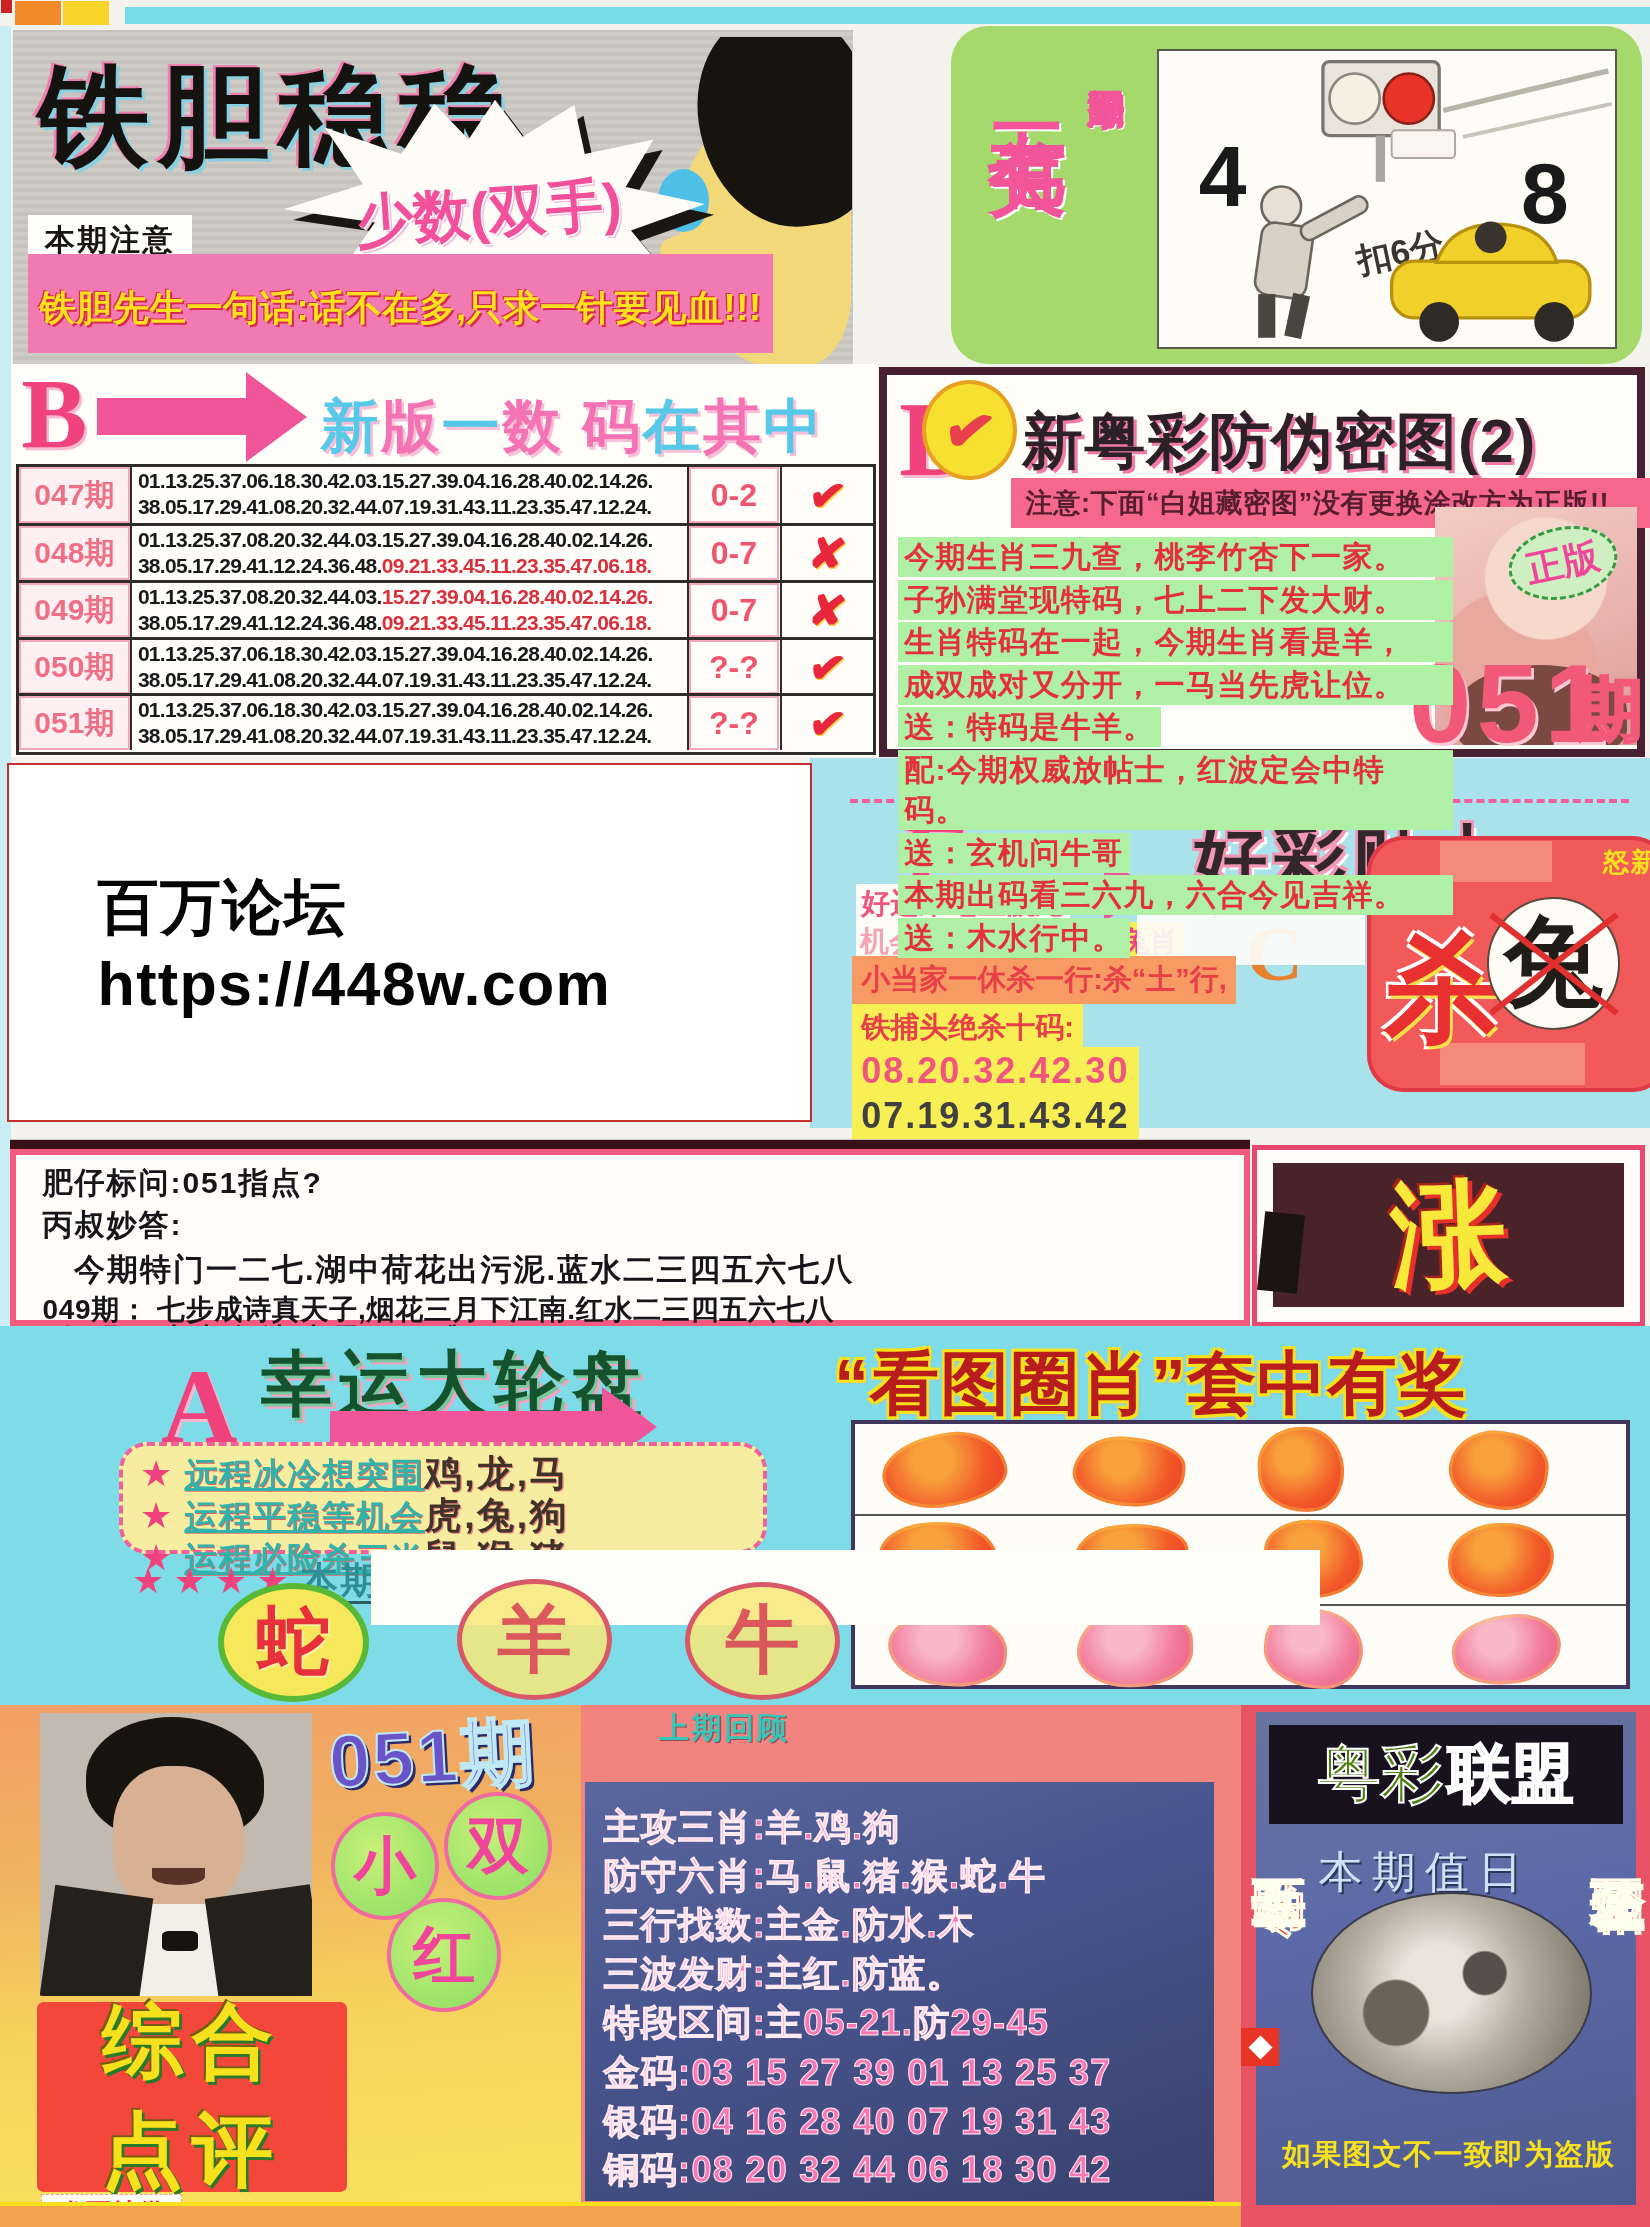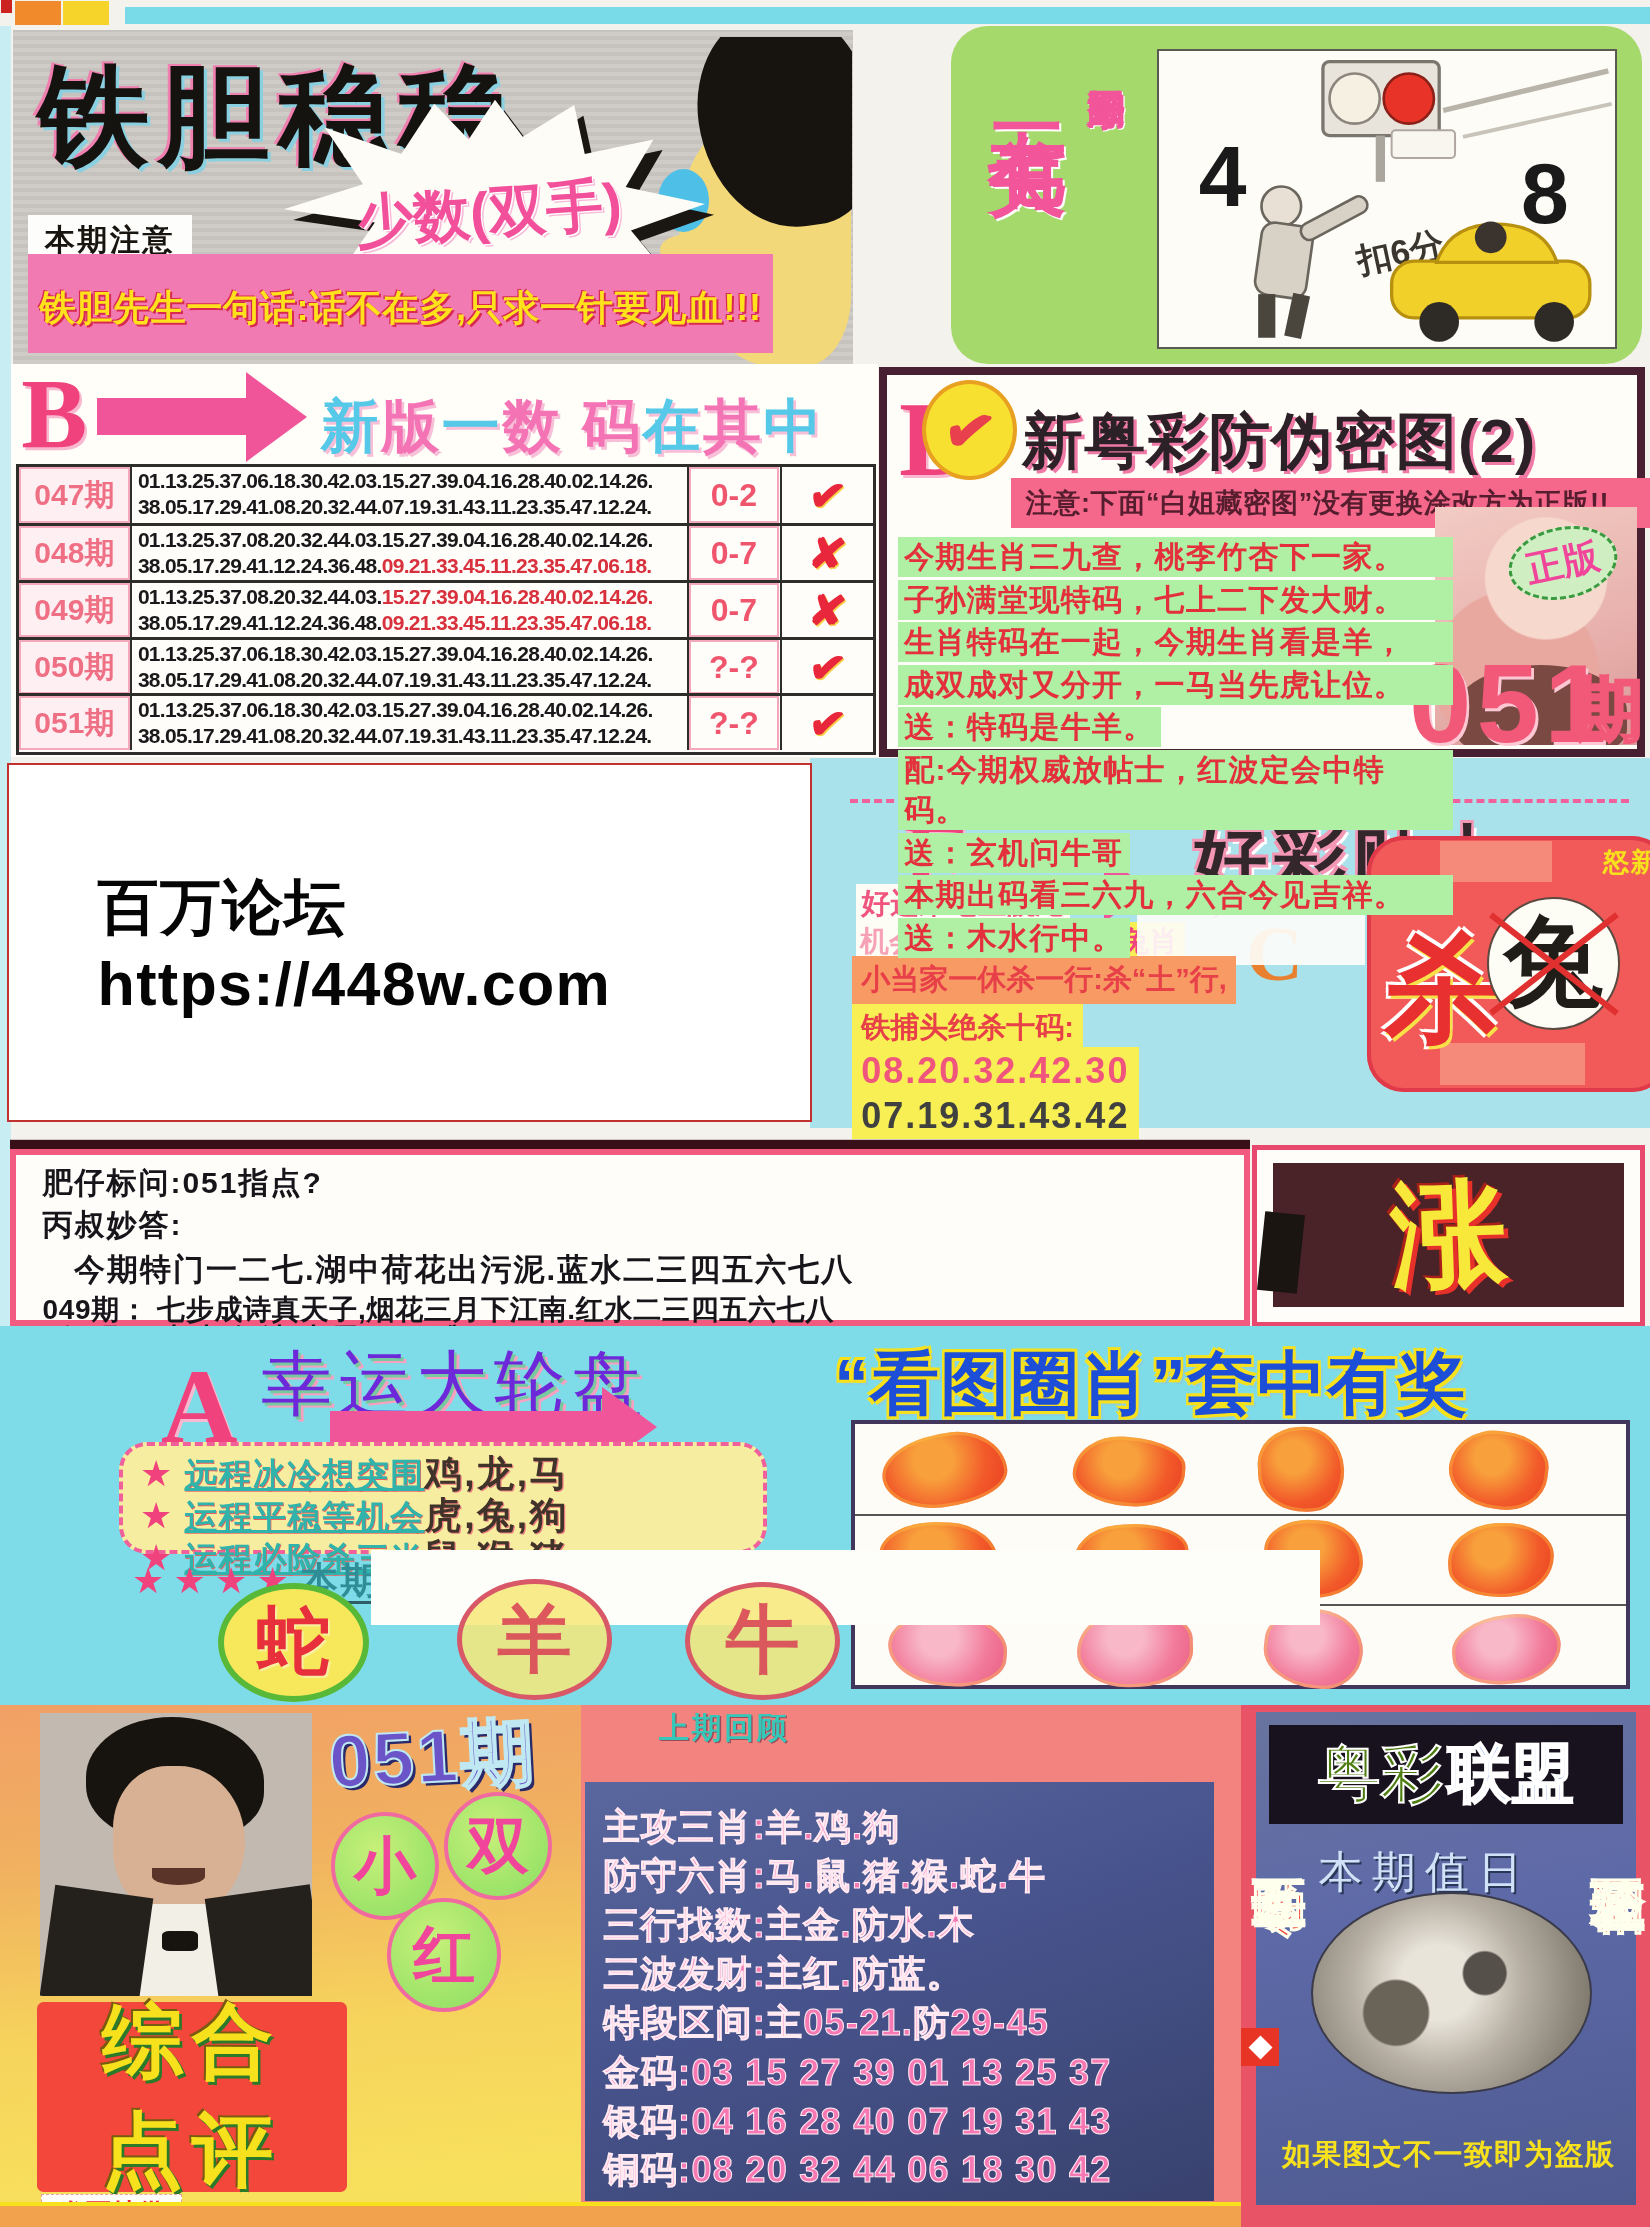--- a/index.html
+++ b/index.html
@@ -84,32 +84,32 @@
   .xline{position:absolute;left:-12%;top:48%;width:124%;height:6px;background:#e03030;}
   
   .qa{background:#fffdfa;border:6px solid #f25a80;box-shadow:0 -9.2px 0 #3a1018;box-sizing:border-box;}
   .qa-line{color:#17151a;font-weight:bold;letter-spacing:2px;}
   
   .zhangbox{background:#fffdfa;border:5.3px solid #e8476e;box-sizing:border-box;}
   .zhang-inner{background:#4a2328;display:flex;align-items:center;justify-content:center;}
   .zhang-char{font-size:116px;font-weight:bold;color:#f8e83a;
       text-shadow:4.6px 4px 0 #e8302a,-2.6px -2.6px 0 #a82018;transform:rotate(-2deg);}
   
-  .a-title{font-size:71px;font-weight:normal;color:#6d28d9;letter-spacing:6.6px;
+  .a-title{font-size:71px;font-weight:bold;color:#14532d;letter-spacing:6.6px;
       text-shadow:2.6px 2.6px 0 #78c8a0,5.3px 5.3px 0 #f8a0c0;}
   .tipbox{background:#f6eda0;border:4.6px dashed #f0609a;border-radius:28px;box-sizing:border-box;}
   .tip-label{color:#2fb3ab;font-size:33px;font-weight:bold;text-decoration:underline;letter-spacing:1.3px;
       text-shadow:0.7px 0.7px 0 #e86060;}
   .tip-animals{color:#40332a;font-size:37px;font-weight:bold;letter-spacing:2.6px;
       text-shadow:1.3px 1.3px 0 #f08080;}
   .a-star{color:#f0437e;font-size:36px;letter-spacing:9.2px;}
   .a-main{color:#2e8d95;font-size:37px;font-weight:bold;letter-spacing:2.6px;border-bottom:3.3px solid #2e5d65;}
   .acirc{border-radius:50%;display:flex;align-items:center;justify-content:center;font-weight:bold;}
   
-  .z-title{font-size:69px;font-weight:bold;color:#1d4ed8;letter-spacing:1.3px;
+  .z-title{font-size:69px;font-weight:bold;color:#b91c1c;letter-spacing:1.3px;
       text-shadow:2.6px 2.6px 0 #f6e11c,-2.6px -2.6px 0 #f6e11c,2.6px -2.6px 0 #f6e11c,-2.6px 2.6px 0 #f6e11c,4.6px 4.6px 0 #8ad0e0;}
   .zgrid{background:#fdfcf6;border:4.6px solid #43365c;box-sizing:border-box;}
   .zrow{position:absolute;left:0;width:100%;border-top:2px solid #555;box-sizing:border-box;}
   .zb{position:absolute;background:
       radial-gradient(circle at 42% 35%,#f8a13c 0 22%,#f25a2a 60%,#e83a20 100%);
       box-shadow:inset 0 0 0 3.3px rgba(255,210,70,.35);}
   .zb.pinkish{background:radial-gradient(circle at 42% 35%,#f8b8c8 0 22%,#f27a9a 60%,#e85a80 100%);}
   
   .bl-panel{background:linear-gradient(175deg,#f2a066 0%,#f0b060 28%,#f6d45c 60%,#f8e45c 100%);}
   .bl-issue{font-size:74px;font-weight:bold;color:#6b53c8;-webkit-text-stroke:2px #bfe8f2;

